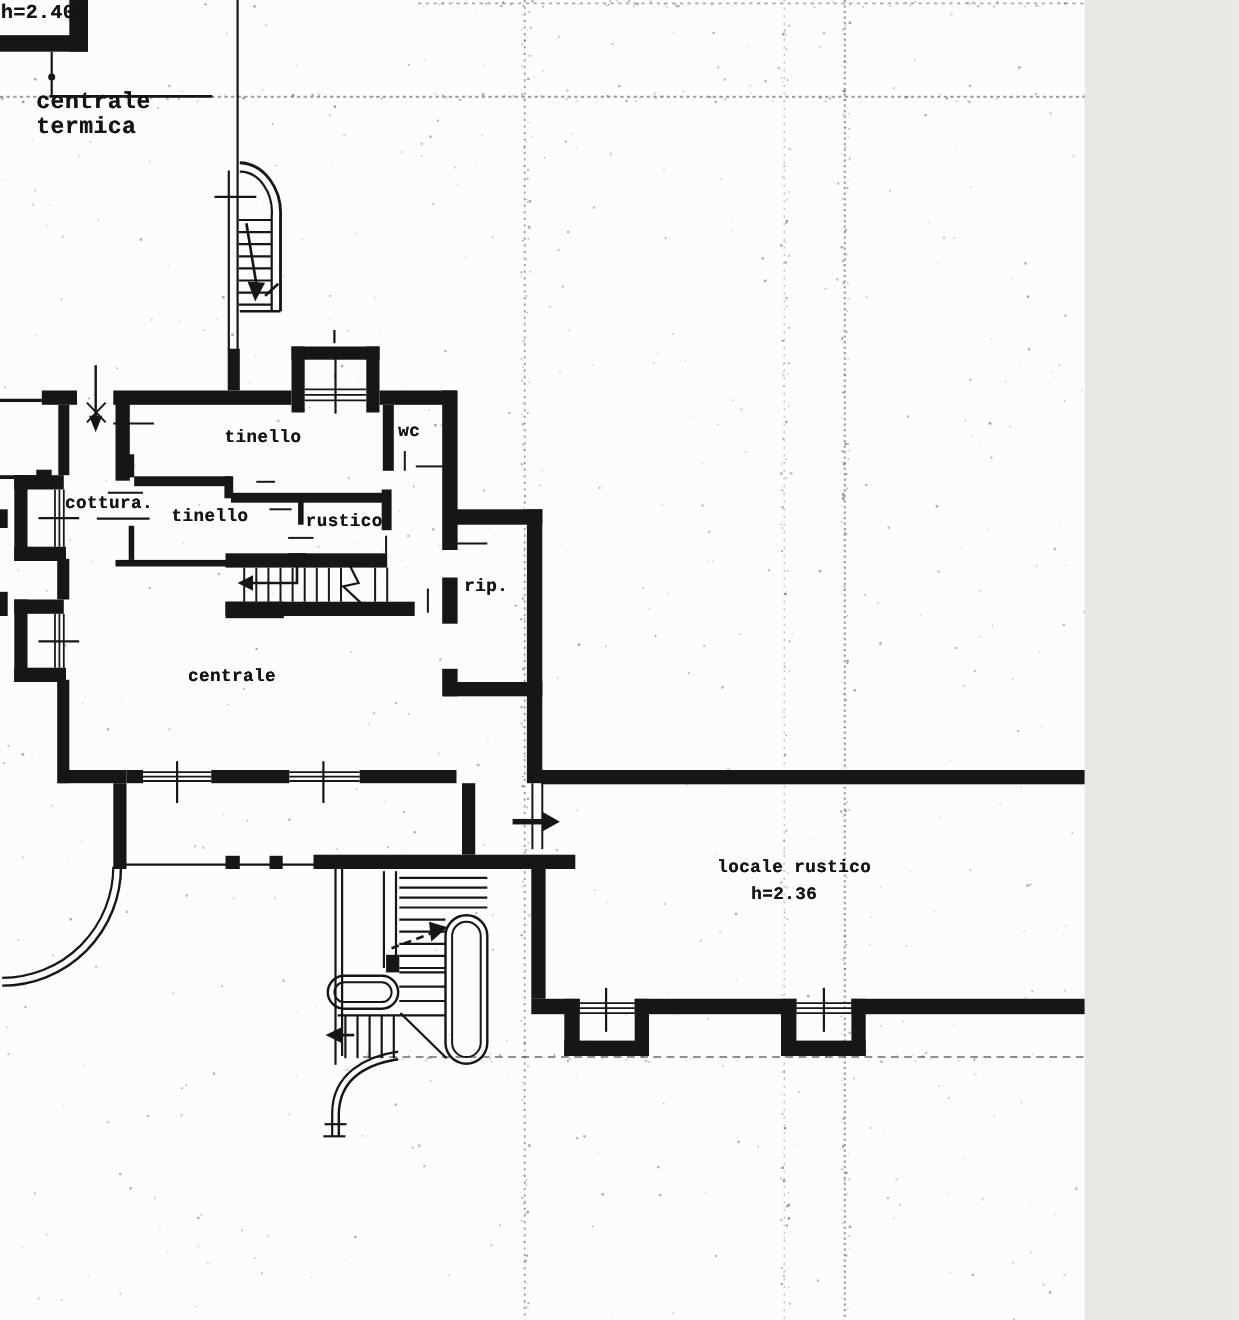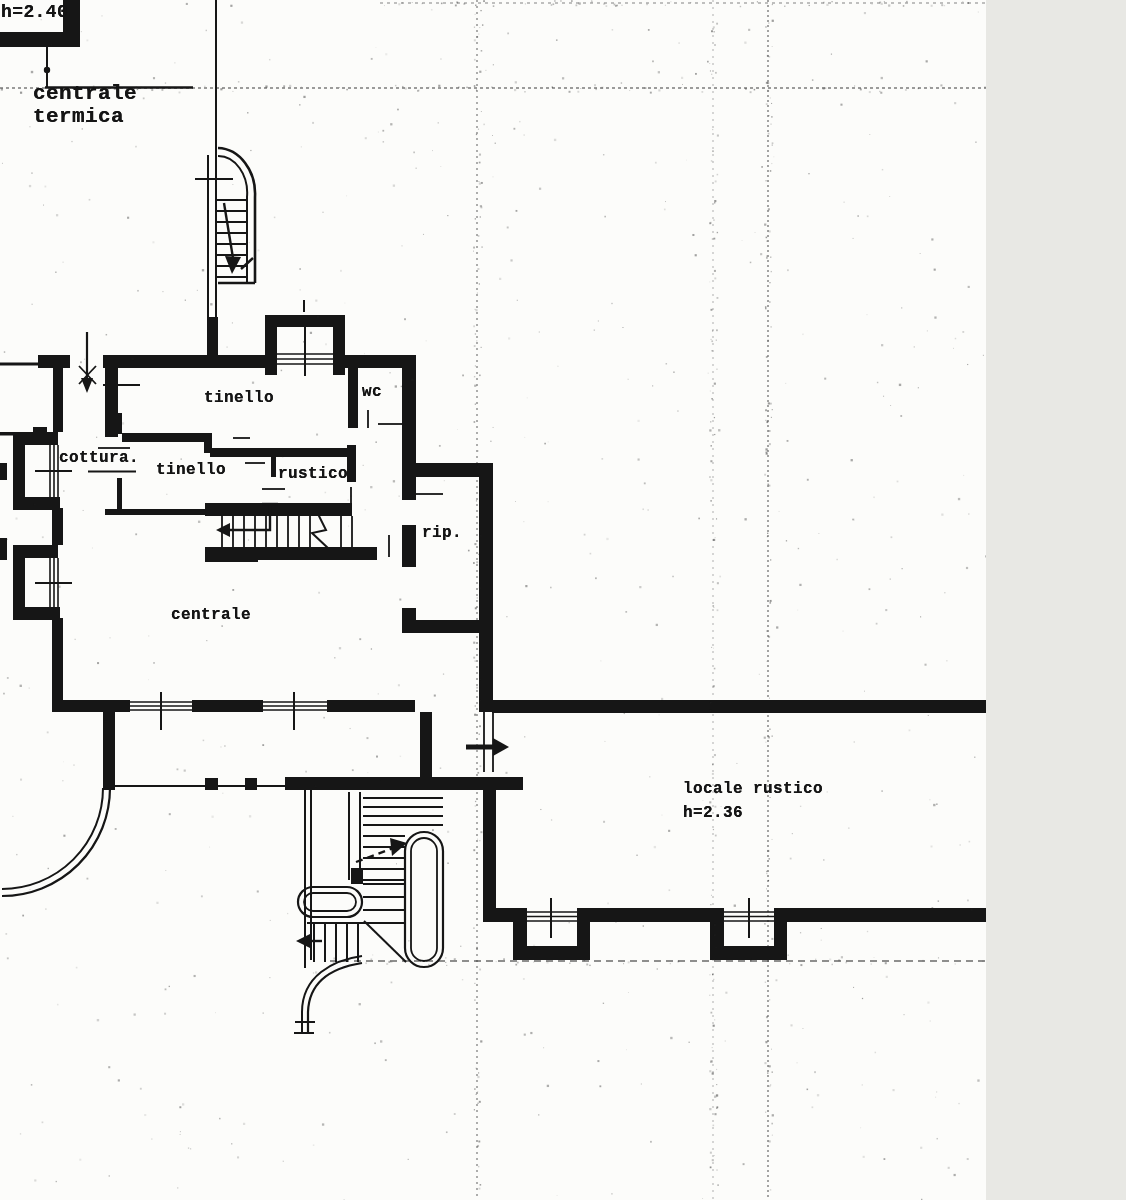--- a/index.html
+++ b/index.html
@@ -1499,16 +1499,16 @@
 <div class="lbl small" style="left:1px;top:3px">h=2.40</div>
 <div class="lbl big" style="left:33px;top:66px">centrale</div>
 <div class="lbl big" style="left:33px;top:89px">termica</div>
 <div class="lbl" style="left:204px;top:390px">tinello</div>
 <div class="lbl" style="left:362px;top:384px">wc</div>
 <div class="lbl" style="left:59px;top:450px">cottura.</div>
 <div class="lbl" style="left:156px;top:462px">tinello</div>
 <div class="lbl" style="left:278px;top:466px">rustico</div>
 <div class="lbl" style="left:422px;top:525px">rip.</div>
 <div class="lbl" style="left:171px;top:607px">centrale</div>
-<div class="lbl" style="left:683px;top:781px">locale rustico</div>
+<div class="lbl" style="left:652px;top:781px">locale rustico</div>
 <div class="lbl" style="left:683px;top:805px">h=2.36</div>
 
 </div>
 
 </body></html>

